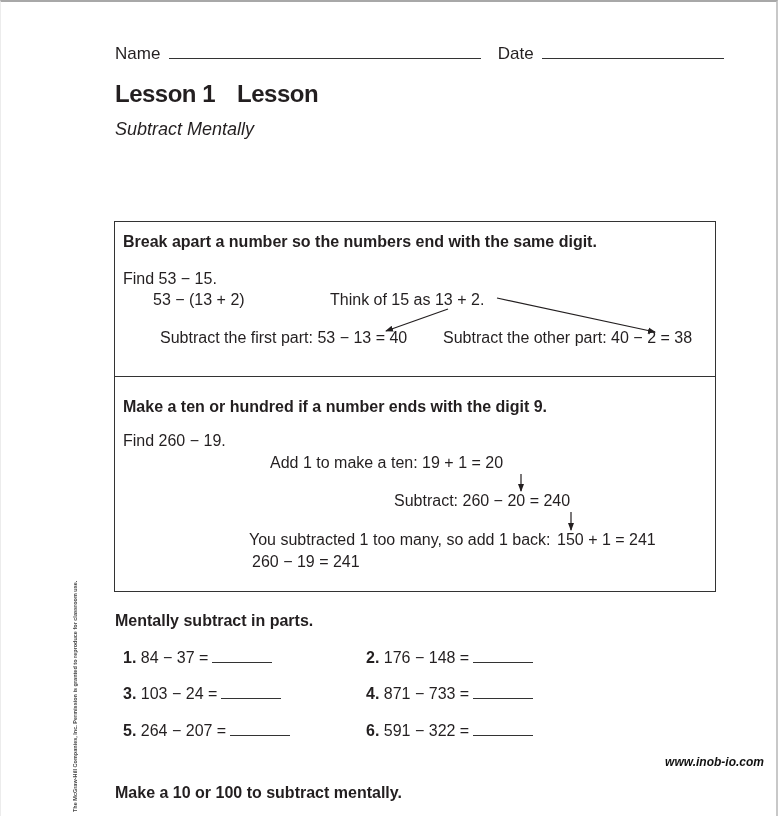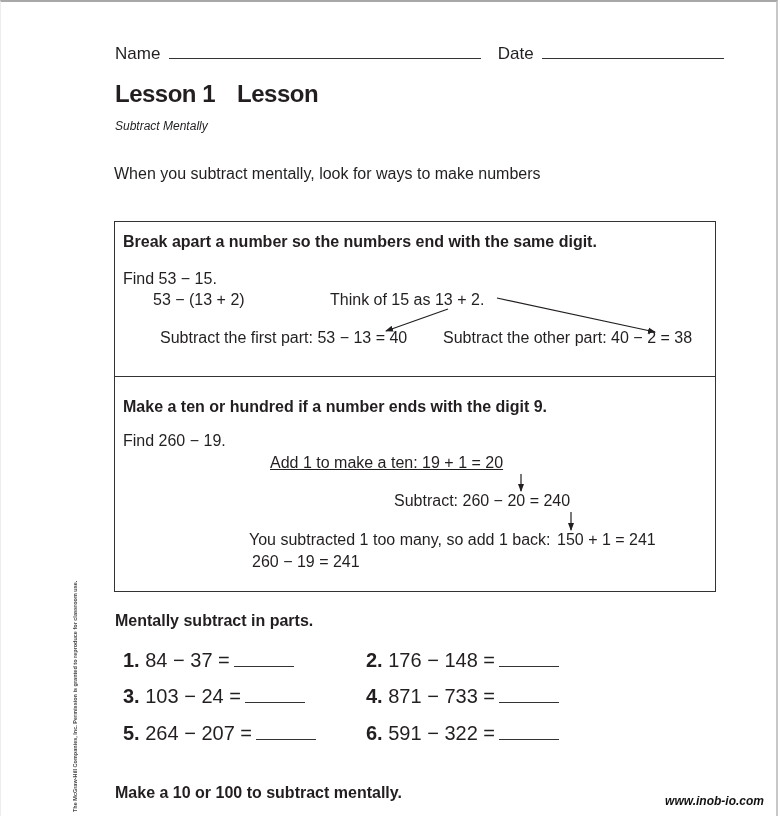--- a/index.html
+++ b/index.html
@@ -10,38 +10,38 @@
   .page-frame {
     position: absolute; left: 0; top: 0; width: 778px; height: 816px;
     border-top: 2px solid #a8a8a8; border-right: 2px solid #c8c8c8;
     border-left: 1px solid #ececec; box-sizing: border-box;
   }
   .abs { position: absolute; white-space: nowrap; }
   .header-row { left: 115px; top: 44px; font-size: 17px; }
   .blank-line { display: inline-block; border-bottom: 1.5px solid #333; vertical-align: baseline; }
   .lesson-title { left: 115px; top: 80px; font-size: 24px; font-weight: bold; letter-spacing: -0.5px; }
   .lesson-title .gap { display: inline-block; width: 22px; }
-  .subtitle { left: 115px; top: 119px; font-size: 12px; font-style: italic; }
+  .subtitle { left: 115px; top: 119px; font-size: 18px; font-style: italic; }
   .intro { left: 114px; top: 163px; font-size: 16px; line-height: 22px; }
   .box {
     position: absolute; left: 114px; top: 221px; width: 602px; height: 371px;
     border: 1.5px solid #333; box-sizing: border-box;
   }
   .box-divider { position: absolute; left: 114px; top: 376px; width: 602px; border-top: 1.5px solid #333; }
   .box-heading { font-size: 16px; font-weight: bold; }
   .txt { font-size: 16px; }
   .section-heading { font-size: 16px; font-weight: bold; }
-  .problem { font-size: 20px; text-align: center; }
+  .problem { font-size: 16px; text-align: center; }
   .problem .num { font-weight: bold; }
   .answer-line { display: inline-block; border-bottom: 1.5px solid #333; width: 60px; margin-left: 4px; }
   .side-note {
     position: absolute; left: 72px; top: 812px; font-size: 5.5px; font-weight: bold;
     transform: rotate(-90deg); transform-origin: left top; color: #444; white-space: nowrap;
   }
-  .watermark { right: 16px; top: 794px; font-size: 12px; font-weight: bold; font-style: italic; color: #111; }
+  .watermark { right: 16px; top: 755px; font-size: 12px; font-weight: bold; font-style: italic; color: #111; }
   svg.arrows { position: absolute; left: 0; top: 0; width: 780px; height: 816px; pointer-events: none; }
 </style>
 </head>
 <body>
 
 <div class="page-frame"></div>
 
 <div class="abs header-row">
   <span>Name</span>
   <span class="blank-line" style="width:312px;margin-left:4px;"></span>
@@ -49,36 +49,35 @@
   <span class="blank-line" style="width:182px;margin-left:4px;"></span>
 </div>
 
 <div class="abs lesson-title">
   <span>Lesson 1</span><span class="gap"></span><span>Lesson</span>
 </div>
 
 <div class="abs subtitle">Subtract Mentally</div>
 
 <div class="abs intro">
-  <div>When you subtract mentally, look for ways to make numbers</div>
 </div>
 
 <div class="box"></div>
 <div class="box-divider"></div>
 
 <div class="abs box-heading" style="left:123px; top:233px;">Break apart a number so the numbers end with the same digit.</div>
 <div class="abs txt" style="left:123px; top:270px;">Find 53 − 15.</div>
 <div class="abs txt" style="left:153px; top:291px;">53 − (13 + 2)</div>
 <div class="abs txt" style="left:330px; top:291px;">Think of 15 as 13 + 2.</div>
 <div class="abs txt" style="left:160px; top:329px;">Subtract the first part: 53 − 13 = 40</div>
 <div class="abs txt" style="left:443px; top:329px;">Subtract the other part: 40 − 2 = 38</div>
 
 <div class="abs box-heading" style="left:123px; top:398px;">Make a ten or hundred if a number ends with the digit 9.</div>
 <div class="abs txt" style="left:123px; top:432px;">Find 260 − 19.</div>
-<div class="abs txt" style="left:270px; top:454px;text-decoration:underline;">Add 1 to make a ten: 19 + 1 = 20</div>
+<div class="abs txt" style="left:270px; top:454px;">Add 1 to make a ten: 19 + 1 = 20</div>
 <div class="abs txt" style="left:394px; top:492px;">Subtract: 260 − 20 = 240</div>
 <div class="abs txt" style="left:249px; top:531px;">You subtracted 1 too many, so add 1 back:</div>
 <div class="abs txt" style="left:557px; top:531px;">150 + 1 = 241</div>
 <div class="abs txt" style="left:252px; top:553px;">260 − 19 = 241</div>
 
 <svg class="arrows" viewBox="0 0 780 816">
   <defs>
     <marker id="ah" markerWidth="8" markerHeight="8" refX="7" refY="4" orient="auto" markerUnits="userSpaceOnUse">
       <path d="M0,1 L8,4 L0,7 Z" fill="#231f20"></path>
     </marker>

